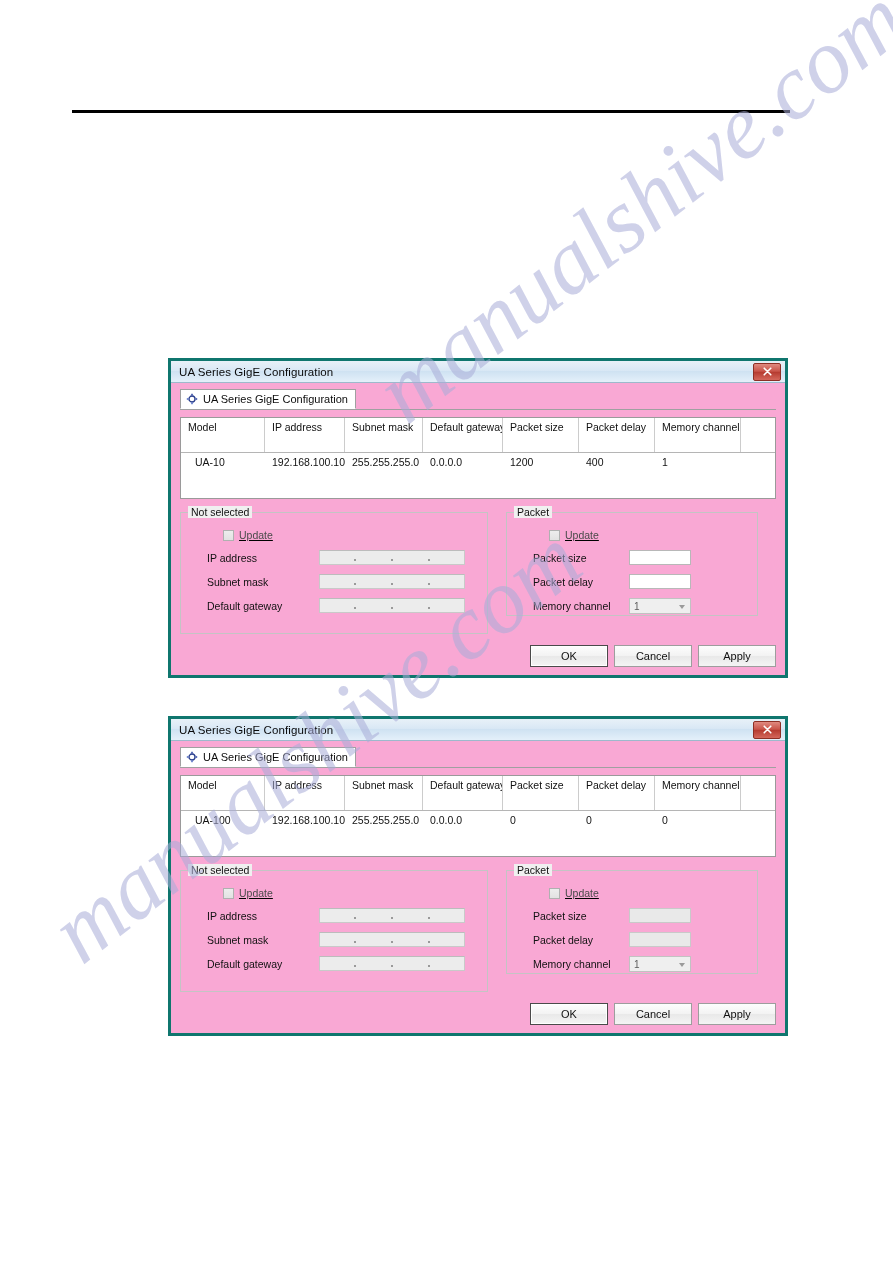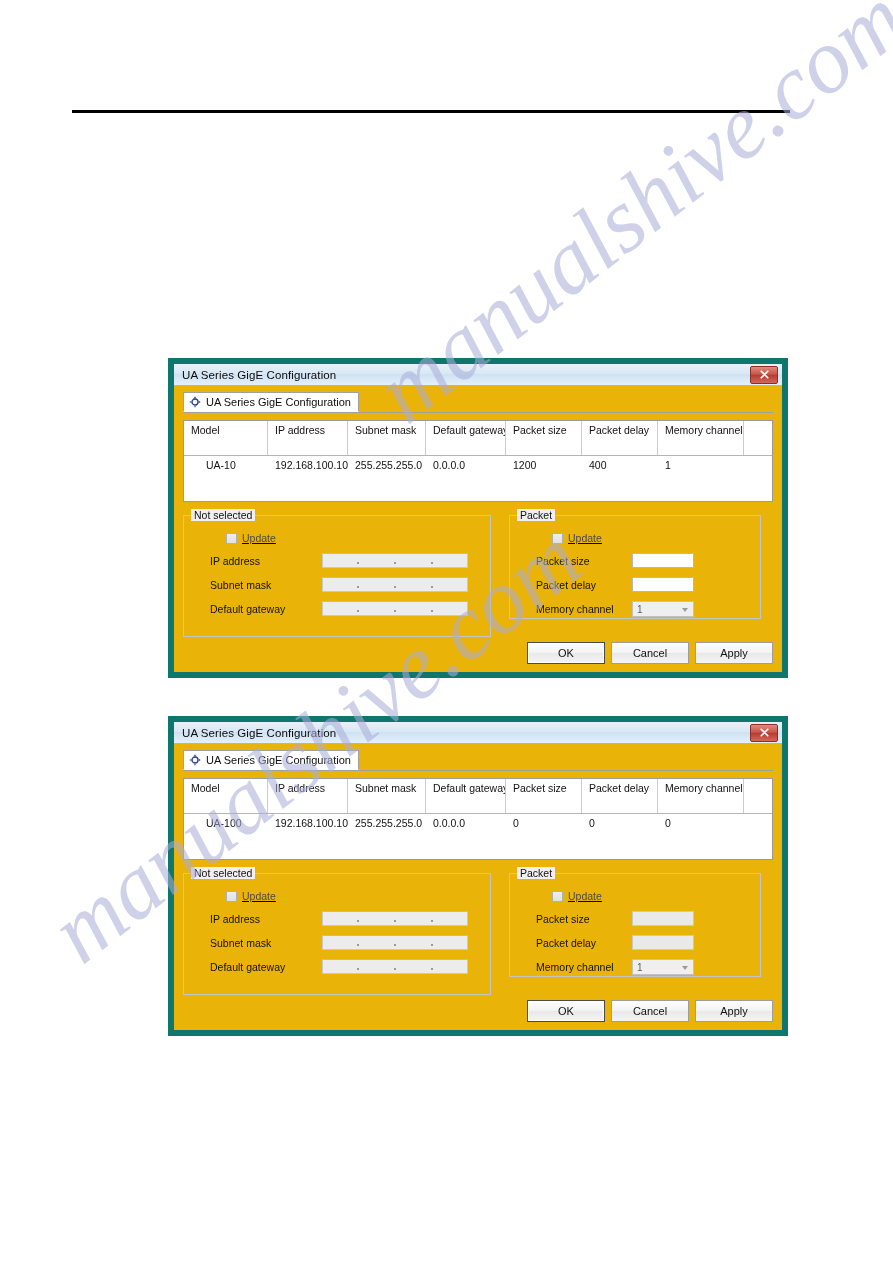--- a/index.html
+++ b/index.html
@@ -57,22 +57,22 @@
     left: 30px;
     top: 900px;
     font-size: 92px;
     transform: rotate(-38deg);
     transform-origin: 0 0;
   }
 
   
   .dialog {
     position: absolute;
-    background: #eab308;
-    border: 6px solid #0f766e;
+    background: #f9a8d4;
+    border: 3px solid #0f766e;
     box-sizing: border-box;
     z-index: 10;
   }
   .dlg-1 { left: 168px; top: 358px; width: 620px; height: 320px; }
   .dlg-2 { left: 168px; top: 716px; width: 620px; height: 320px; }
 
   .titlebar {
     height: 22px;
     background: linear-gradient(to bottom, #e8f1f8 0%, #d9e8f5 45%, #cfe2f2 50%, #e4f0fa 100%);
     border-bottom: 1px solid #9db9cc;
@@ -159,21 +159,21 @@
   }
   .trow { display: flex; height: 18px; }
   .td {
     font-size: 10.5px;
     color: #111111;
     padding: 3px 0 0 7px;
     box-sizing: border-box;
     white-space: nowrap;
     overflow: hidden;
   }
-  .td:first-child { padding-left: 22px; }
+  .td:first-child { padding-left: 14px; }
 
   .c0 { width: 84px; }
   .c1 { width: 80px; }
   .c2 { width: 78px; }
   .c3 { width: 80px; }
   .c4 { width: 76px; }
   .c5 { width: 76px; }
   .c6 { width: 86px; }
   .c7 { width: 18px; border-right: none; }
 

